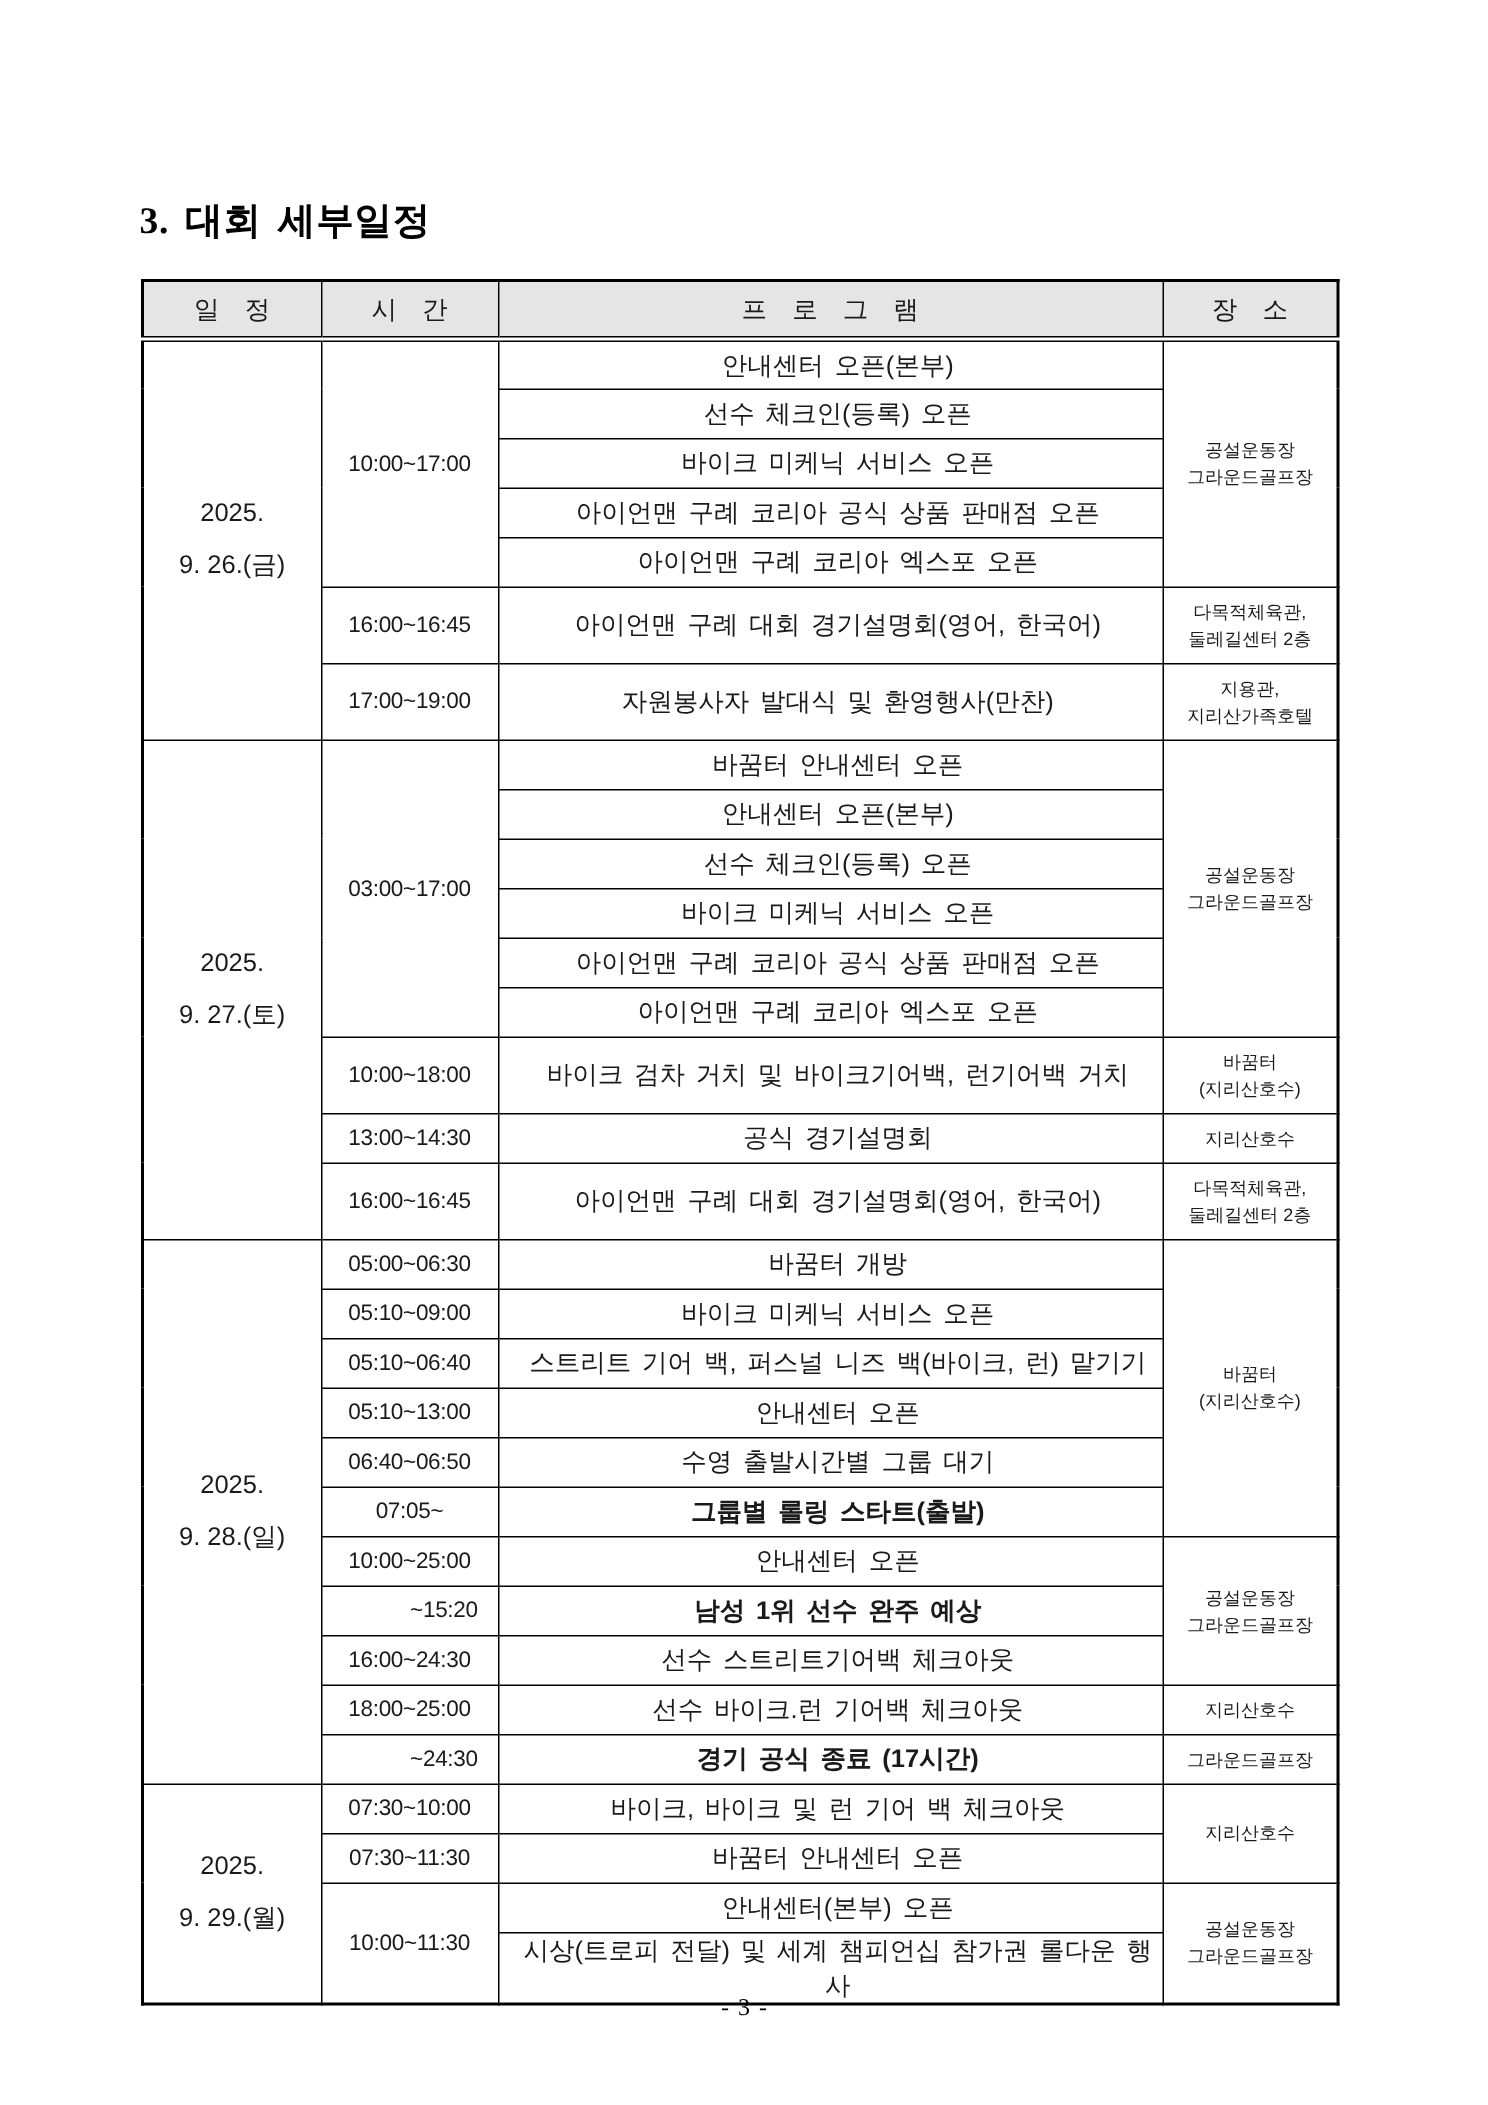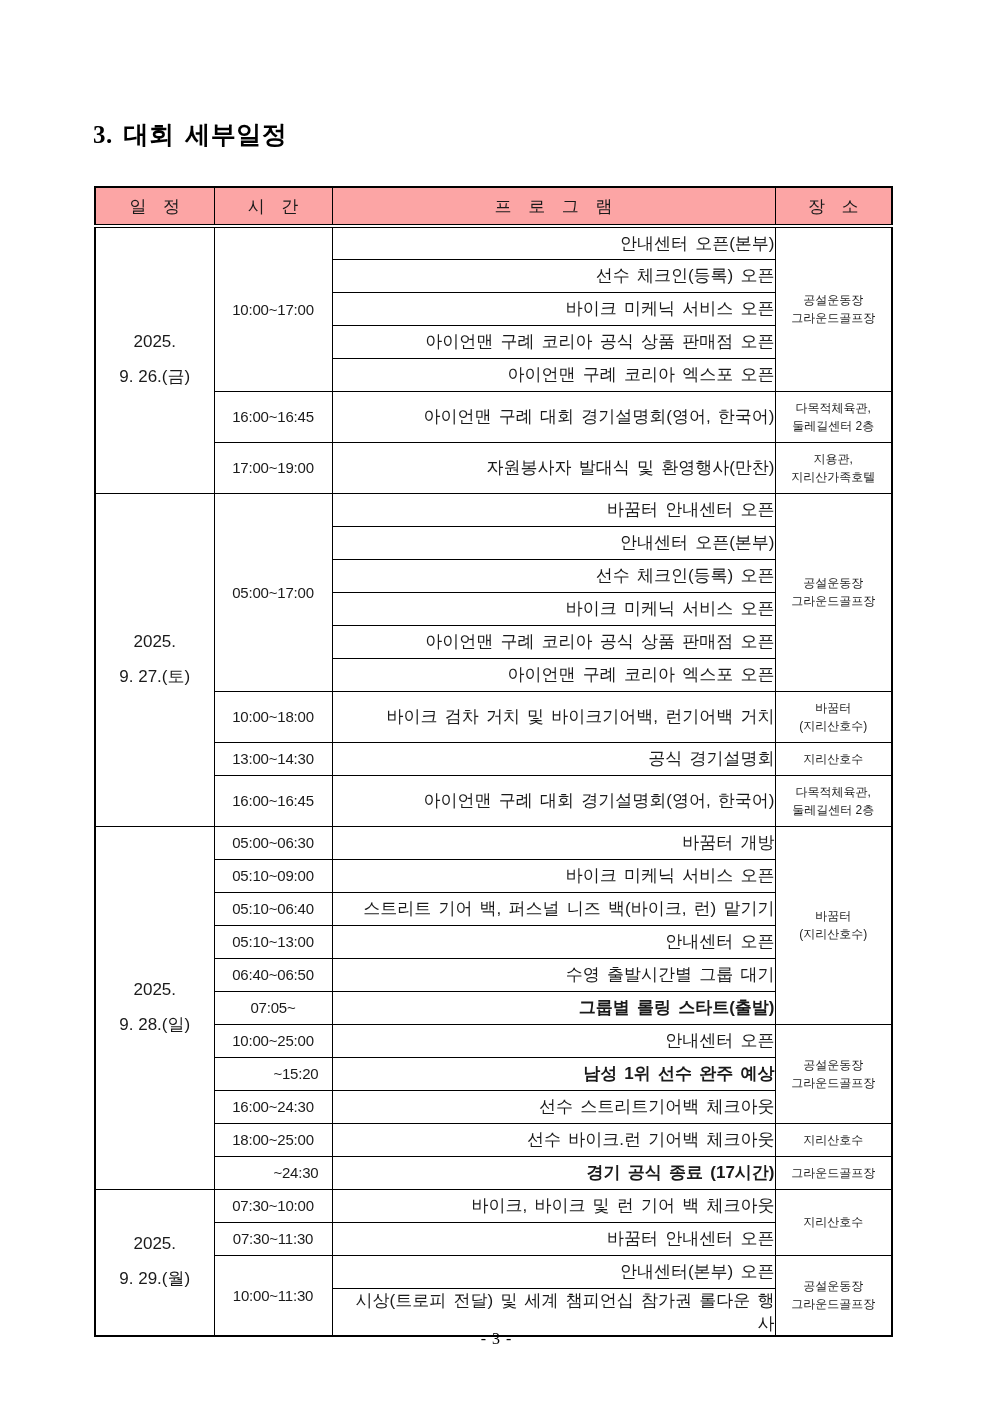--- a/index.html
+++ b/index.html
@@ -1,50 +1,50 @@
 <!DOCTYPE html>
 <html><head>
 <meta charset="utf-8">
 <style>
   html,body{margin:0;padding:0;}
   body{
     width:992px;height:1403px;background:#ffffff;position:relative;
     font-family:"Liberation Sans", sans-serif;color:#1a1a1a;overflow:hidden;
   }
   .title{
-    position:absolute;left:93px;top:118px;
+    position:absolute;left:93px;top:130px;
     font-family:"Liberation Serif", serif;font-weight:bold;font-size:25px;
     letter-spacing:0.5px;word-spacing:4px;color:#000;
   }
   table.sched{
     position:absolute;left:94px;top:186px;
     border-collapse:collapse;table-layout:fixed;
     border:2px solid #000;
   }
   .sched th,.sched td{
     border:1px solid #000;
     font-size:17px;
     vertical-align:middle;
     padding:0;
     overflow:hidden;
   }
   .sched th{
-    background:#fca5a5;
+    background:#e5e5e5;
     font-weight:normal;
     height:36px;
     text-align:center;
     word-spacing:12px;
     border-bottom:4px double #000;
   }
   tr.rh{height:33px;}
   tr.rt{height:51px;margin-left:16px;}
   td.c-date{text-align:center;white-space:pre-line;line-height:2.05;font-size:17px;}
   td.c-time{text-align:center;font-size:15px;letter-spacing:-0.2px;}
   td.c-time.t-right{text-align:right;padding-right:13px;margin-left:38px;}
-  td.c-prog{text-align:right;padding-left:10px;word-spacing:2.5px;}
+  td.c-prog{text-align:center;padding-left:10px;word-spacing:2.5px;}
   td.c-prog.bold{font-weight:bold;}
   td.c-place{text-align:center;white-space:pre-line;line-height:1.5;font-size:12px;}
   .pageno{
     position:absolute;left:0;top:1330px;width:992px;text-align:center;
     font-family:"Liberation Serif", serif;font-size:16px;color:#000;
     word-spacing:2px;
   }
 </style>
 </head>
 <body>
@@ -97,21 +97,21 @@
     <tr class="rt">
       <td class="c-time">17:00~19:00</td>
       <td class="c-prog">자원봉사자 발대식 및 환영행사(만찬)</td>
       <td class="c-place">지용관,
 지리산가족호텔</td>
     </tr>
 
     <tr class="rh">
       <td class="c-date" rowspan="9">2025.
 9. 27.(토)</td>
-      <td class="c-time" rowspan="6">05:00~17:00</td>
+      <td class="c-time" rowspan="6">03:00~17:00</td>
       <td class="c-prog">바꿈터 안내센터 오픈</td>
       <td class="c-place" rowspan="6">공설운동장
 그라운드골프장</td>
     </tr>
     <tr class="rh">
       <td class="c-prog">안내센터 오픈(본부)</td>
     </tr>
     <tr class="rh">
       <td class="c-prog">선수 체크인(등록) 오픈</td>
     </tr>

